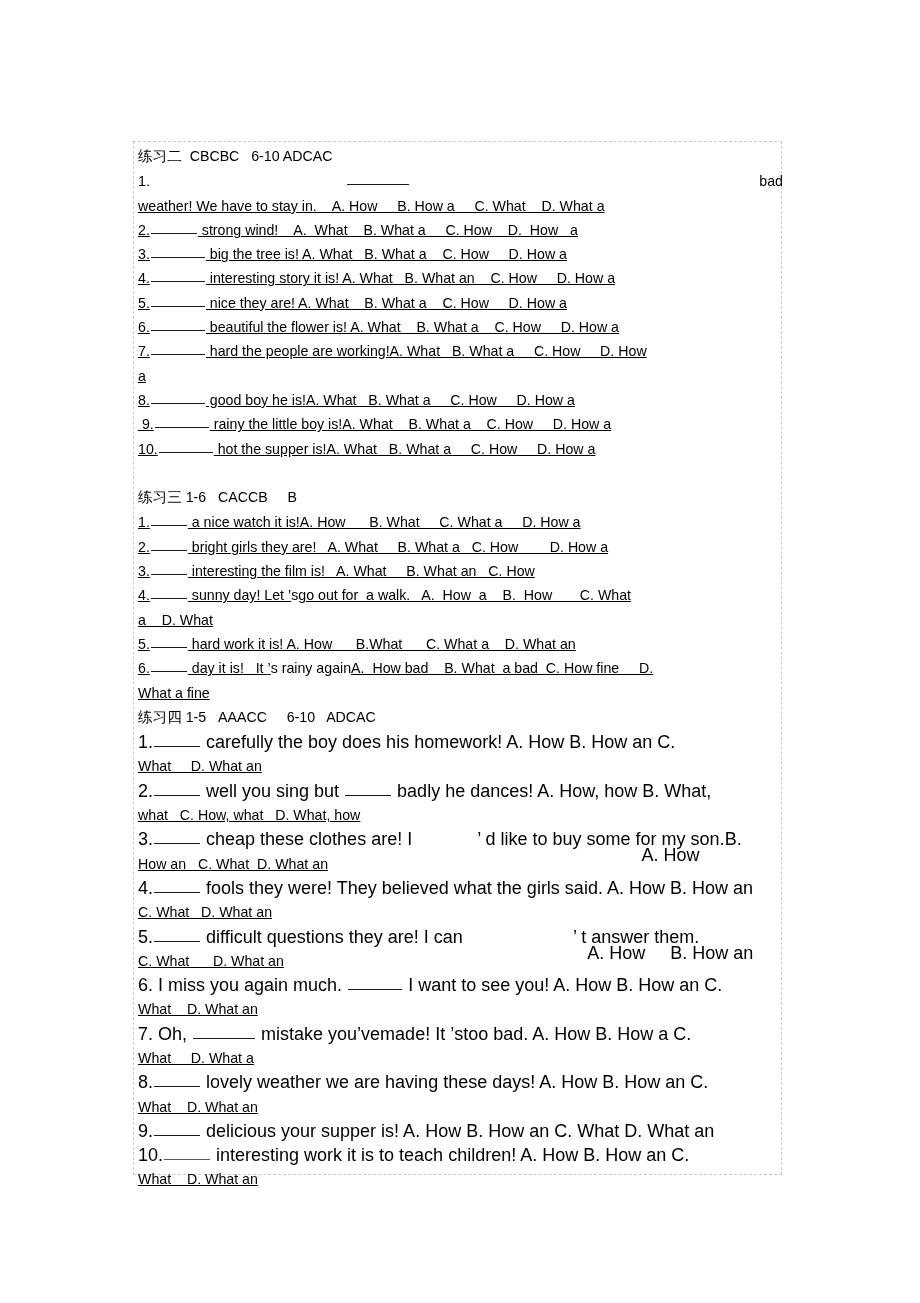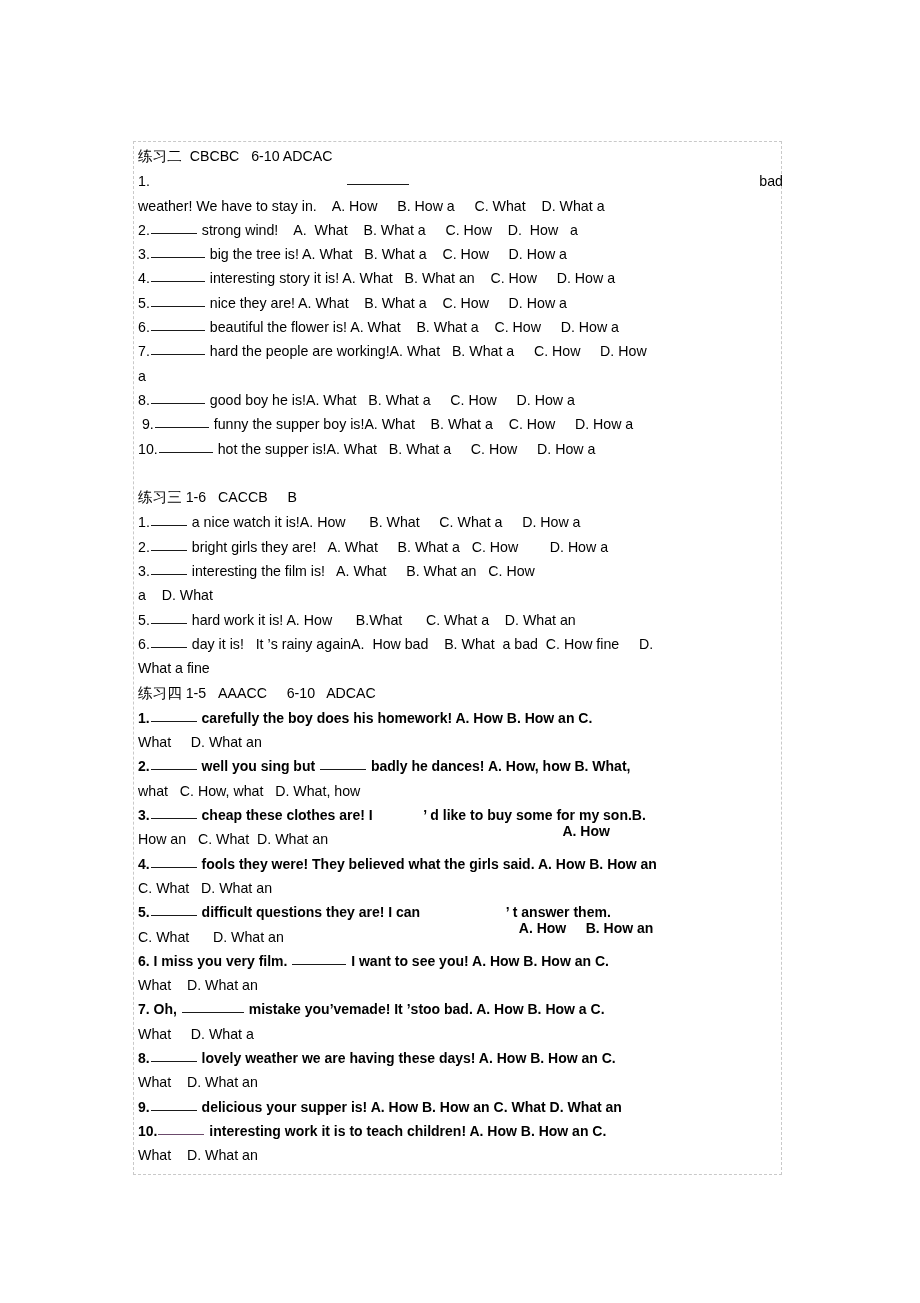--- a/index.html
+++ b/index.html
@@ -36,30 +36,30 @@
   }
   .cjk {
     font-family: Liberation Mono, monospace;
     font-size: 14.6px;
   }
 
   .line {
     font-size: 14.2px;
     line-height: 24.3px;
     white-space: pre-wrap;
+    text-decoration: underline;
   }
 
   
   .just {
     text-align: justify;
     text-align-last: left;
-    font-size: 14px;
+    font-size: 18px;
     line-height: 24.3px;
     width: 645px;
-    font-weight: bold;
   }
 
   
   .blank {
     display: inline-block;
     border-bottom: 1.4px solid #1a1a1a;
     vertical-align: 1px;
     height: 12px;
     margin: 0 1px;
   }
@@ -121,36 +121,37 @@
 
   <div class="line"><span>5.</span><span class="blank w3"></span><span> nice they are! A. What    B. What a    C. How     D. How a</span></div>
 
   <div class="line"><span>6.</span><span class="blank w3"></span><span> beautiful the flower is! A. What    B. What a    C. How     D. How a</span></div>
 
   <div class="line"><span>7.</span><span class="blank w3"></span><span> hard the people are working!A. What   B. What a     C. How     D. How</span></div>
   <div class="line">a</div>
 
   <div class="line"><span>8.</span><span class="blank w3"></span><span> good boy he is!A. What   B. What a     C. How     D. How a</span></div>
 
-  <div class="line"><span> 9.</span><span class="blank w3"></span><span> funny the supper boy is!A. What    B. What a    C. How     D. How a</span></div>
+  <div class="line"><span> 9.</span><span class="blank w3"></span><span> rainy the little boy is!A. What    B. What a    C. How     D. How a</span></div>
 
   <div class="line"><span>10.</span><span class="blank w3"></span><span> hot the supper is!A. What   B. What a     C. How     D. How a</span></div>
 
   <div class="spacer"></div>
 
   <div class="heading">
     <span class="cjk">练习三</span><span> </span><span>1-6</span><span>&nbsp;&nbsp; </span><span>CACCB</span><span>&nbsp;&nbsp;&nbsp;&nbsp; </span><span>B</span>
   </div>
 
   <div class="line"><span>1.</span><span class="blank w1"></span><span> a nice watch it is!A. How      B. What     C. What a     D. How a</span></div>
 
   <div class="line"><span>2.</span><span class="blank w1"></span><span> bright girls they are!   A. What     B. What a   C. How        D. How a</span></div>
 
   <div class="line"><span>3.</span><span class="blank w1"></span><span> interesting the film is!   A. What     B. What an   C. How</span></div>
 
+  <div class="line"><span>4.</span><span class="blank w1"></span><span> sunny day! Let </span><span>’</span><span class="overlap"><span class="under">s</span></span><span>go out for  a walk.   A.  How  a    B.  How       C. What</span></div>
   <div class="line">a    D. What</div>
 
   <div class="line"><span>5.</span><span class="blank w1"></span><span> hard work it is! A. How      B.What      C. What a    D. What an</span></div>
 
   <div class="line"><span>6.</span><span class="blank w1"></span><span> day it is!   It </span><span>’</span><span class="overlap"><span class="under">s rainy again</span></span><span>A.  How bad    B. What  a bad  C. How fine     D.</span></div>
   <div class="line">What a fine</div>
 
   <div class="heading">
     <span class="cjk">练习四</span><span> </span><span>1-5</span><span>&nbsp;&nbsp; </span><span>AAACC</span><span>&nbsp;&nbsp;&nbsp;&nbsp; </span><span>6-10</span><span>&nbsp;&nbsp; </span><span>ADCAC</span>
   </div>
@@ -163,21 +164,21 @@
 
   <div class="just"><span>3.</span><span class="blank w2"></span><span> cheap these clothes are! I </span><span>&nbsp;&nbsp;&nbsp;&nbsp;&nbsp;&nbsp;&nbsp;&nbsp;&nbsp;&nbsp;&nbsp;&nbsp;</span><span>’</span><span> d like to buy some </span><span class="overlap shift"><span class="under">for my son.</span><span class="over">A. How</span></span><span>B.</span></div>
   <div class="line">How an   C. What  D. What an</div>
 
   <div class="just"><span>4.</span><span class="blank w2"></span><span> fools they were! They believed what the girls said.  A. How    B. How an</span></div>
   <div class="line">C. What   D. What an</div>
 
   <div class="just"><span>5.</span><span class="blank w2"></span><span> difficult questions they are! I can</span><span>&nbsp;&nbsp;&nbsp;&nbsp;&nbsp;&nbsp;&nbsp;&nbsp;&nbsp;&nbsp;&nbsp;&nbsp;&nbsp;&nbsp;&nbsp;&nbsp;&nbsp;&nbsp;&nbsp;&nbsp;&nbsp;&nbsp;</span><span>’</span><span> </span><span class="overlap shift"><span class="under">t answer them.</span><span class="over">A. How     B. How an</span></span></div>
   <div class="line">C. What      D. What an</div>
 
-  <div class="just"><span>6.</span><span> </span><span>I miss  you very film. </span><span class="blank w3"></span><span> I want  to see you!   A. How      B. How an    C.</span></div>
+  <div class="just"><span>6.</span><span> </span><span>I miss  you again much. </span><span class="blank w3"></span><span> I want  to see you!   A. How      B. How an    C.</span></div>
   <div class="line">What    D. What an</div>
 
   <div class="just"><span>7.</span><span> </span><span>Oh, </span><span class="blank w4"></span><span> mistake you</span><span>’</span><span class="overlap"><span class="under">ve</span></span><span>made! It </span><span>’</span><span class="overlap"><span class="under">s</span></span><span>too bad.   A.  How      B.  How  a  C.</span></div>
   <div class="line">What     D. What a</div>
 
   <div class="just"><span>8.</span><span class="blank w2"></span><span> lovely  weather we are having these days!   A.  How     B.  How  an   C.</span></div>
   <div class="line">What    D. What an</div>
 
   <div class="just"><span>9.</span><span class="blank w2"></span><span> delicious your supper is!  A. How     B. How an    C. What     D. What an</span></div>
 

